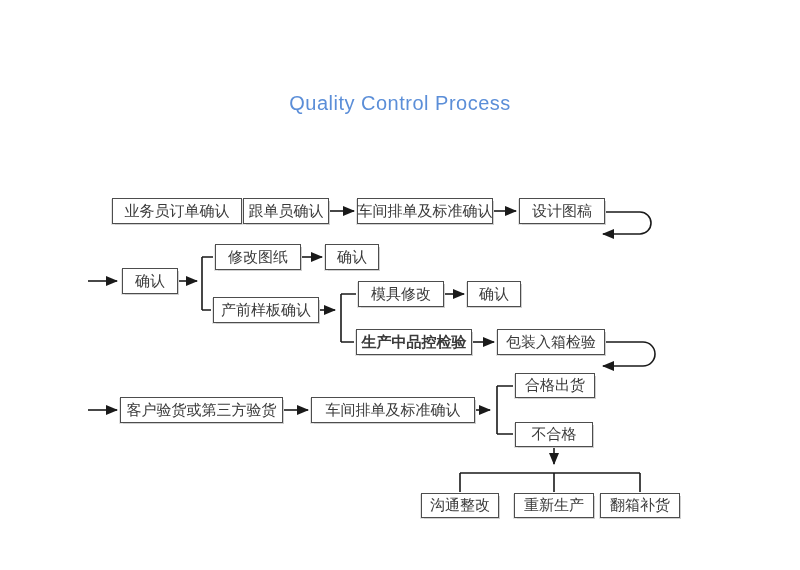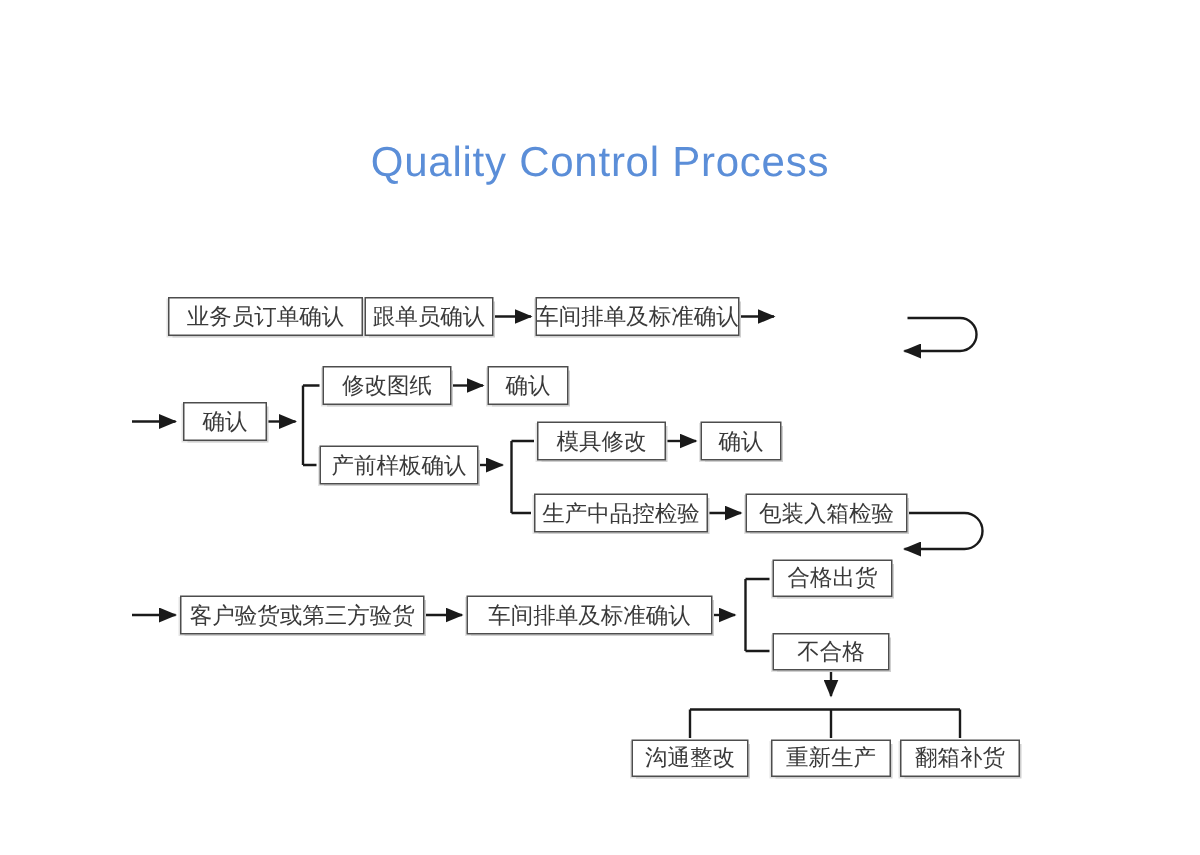--- a/index.html
+++ b/index.html
@@ -13,21 +13,21 @@
   .title {
     position: absolute; left: 0; top: 32px; width: 800px;
     text-align: center;
     font-size: 50px; font-weight: 900; letter-spacing: 1px;
     color: #2569d1;
     line-height: 1.15;
   }
   .subtitle {
     position: absolute; left: 0; top: 92px; width: 800px;
     text-align: center;
-    font-size: 28px; font-weight: 400; letter-spacing: 0.5px;
+    font-size: 20px; font-weight: 400; letter-spacing: 0.5px;
     color: #5b8ed8;
   }
   svg.connectors { position: absolute; left: 0; top: 0; }
   .node {
     position: absolute;
     box-sizing: border-box;
     background: #ffffff;
     border: 1.5px solid #4d4d4d;
     box-shadow: 2px 2px 0 -1px #cfcfcf, -1px 1px 0 0 #e3e3e3;
     display: flex; align-items: center; justify-content: center;
@@ -72,28 +72,29 @@
       <path d="M497 386 V434 M497 386 H513 M497 434 H513"></path>
 
       <path d="M554 447 V464" marker-end="url(#ah)"></path>
       <path d="M460 473 H640 M460 473 V492 M554 473 V492 M640 473 V492"></path>
     </g>
   </svg>
 
   <div class="node" style="left:112px; top:198px; width:130px; height:26px;">业务员订单确认</div>
   <div class="node" style="left:243px; top:198px; width:86px; height:26px;">跟单员确认</div>
   <div class="node" style="left:357px; top:198px; width:136px; height:26px;">车间排单及标准确认</div>
+  <div class="node" style="left:519px; top:198px; width:86px; height:26px;">设计图稿</div>
 
   <div class="node" style="left:122px; top:268px; width:56px; height:26px;">确认</div>
   <div class="node" style="left:215px; top:244px; width:86px; height:26px;">修改图纸</div>
   <div class="node" style="left:325px; top:244px; width:54px; height:26px;">确认</div>
   <div class="node" style="left:213px; top:297px; width:106px; height:26px;">产前样板确认</div>
   <div class="node" style="left:358px; top:281px; width:86px; height:26px;">模具修改</div>
   <div class="node" style="left:467px; top:281px; width:54px; height:26px;">确认</div>
-  <div class="node" style="left:356px; top:329px; width:116px; height:26px;">生产中品控检验</div>
+  <div class="node" style="left:356px; top:329px; width:116px; height:26px;font-weight:bold;">生产中品控检验</div>
   <div class="node" style="left:497px; top:329px; width:108px; height:26px;">包装入箱检验</div>
 
   <div class="node" style="left:120px; top:397px; width:163px; height:26px;">客户验货或第三方验货</div>
   <div class="node" style="left:311px; top:397px; width:164px; height:26px;">车间排单及标准确认</div>
   <div class="node" style="left:515px; top:373px; width:80px; height:25px;">合格出货</div>
   <div class="node" style="left:515px; top:422px; width:78px; height:25px;">不合格</div>
 
   <div class="node" style="left:421px; top:493px; width:78px; height:25px;">沟通整改</div>
   <div class="node" style="left:514px; top:493px; width:80px; height:25px;">重新生产</div>
   <div class="node" style="left:600px; top:493px; width:80px; height:25px;">翻箱补货</div>

